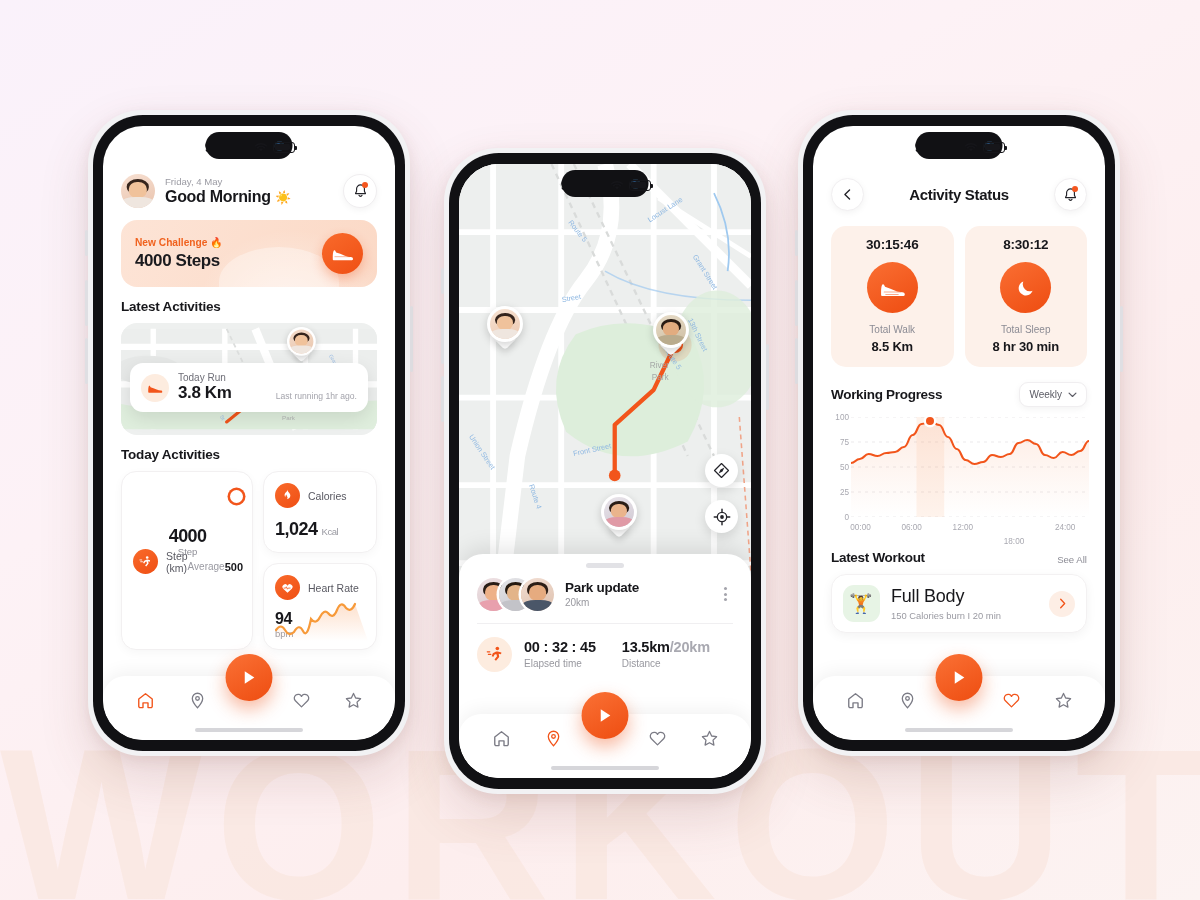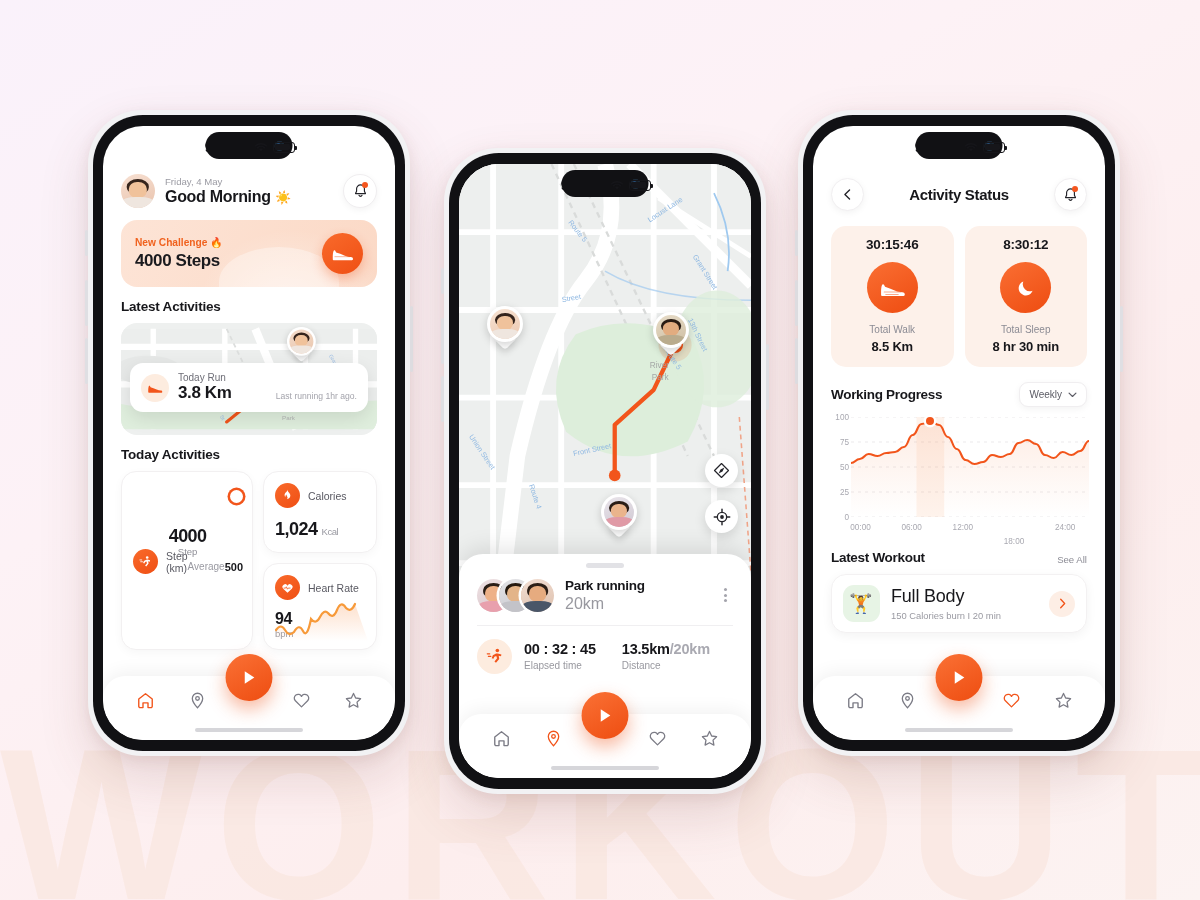--- a/index.html
+++ b/index.html
@@ -255,21 +255,21 @@
   }
   .grab { width: 38px; height: 4.5px; border-radius: 3px; background: #e2e2e6; margin: 9px auto 0; }
   .act-head { display: flex; align-items: center; gap: 11px; padding: 10px 18px 0; }
   .stack { display: flex; flex: none; }
   .stack .av {
     width: 33px; height: 33px; border-radius: 50%; overflow: hidden;
     box-shadow: 0 0 0 2.5px #fff; position: relative;
   }
   .stack .av + .av { margin-left: -11px; }
   .act-title { font-size: 13.5px; font-weight: 700; color: #17171b; letter-spacing: -.3px; }
-  .act-sub { font-size: 16px; color: #98989f; margin-top: 2px; }
+  .act-sub { font-size: 10px; color: #98989f; margin-top: 2px; }
   .kebab { margin-left: auto; display: flex; flex-direction: column; gap: 2.6px; padding: 6px; }
   .kebab i { width: 3px; height: 3px; border-radius: 50%; background: #a4a4ac; display:block; }
   .hr-line { height: 1px; background: #f0eff1; margin: 12px 18px 0; }
   .stats-row { display: flex; align-items: center; gap: 12px; padding: 13px 18px 0; }
   .stats-ico { width: 35px; height: 35px; border-radius: 50%; background: #fdecdf; display:flex;align-items:center;justify-content:center; flex:none; }
   .stat-v { font-size: 14.5px; font-weight: 700; color: #17171b; letter-spacing: -.2px; }
   .stat-k { font-size: 10px; color: #98989f; margin-top: 3px; }
   .stat-v .dim { color: #a9a9b1; font-weight: 700; }
 
   
@@ -685,21 +685,21 @@
                   <div class="face-skin" style="background:#e3b489"></div>
                   <div class="face-body" style="background:#c3c3c8"></div>
               </div>
               <div class="av" style="background:linear-gradient(160deg,#f2ded3,#ddc0ad)">
                 <div class="face-hair" style="background:#2c1e16"></div>
                   <div class="face-skin" style="background:#e6ab7f"></div>
                   <div class="face-body" style="background:#4a5668"></div>
               </div>
             </div>
             <div>
-              <div class="act-title">Park running</div>
+              <div class="act-title">Park update</div>
               <div class="act-sub">20km</div>
             </div>
             <div class="kebab">
               <i></i>
                 <i></i>
                 <i></i>
             </div>
           </div>
           <div class="hr-line"></div>
           <div class="stats-row">

